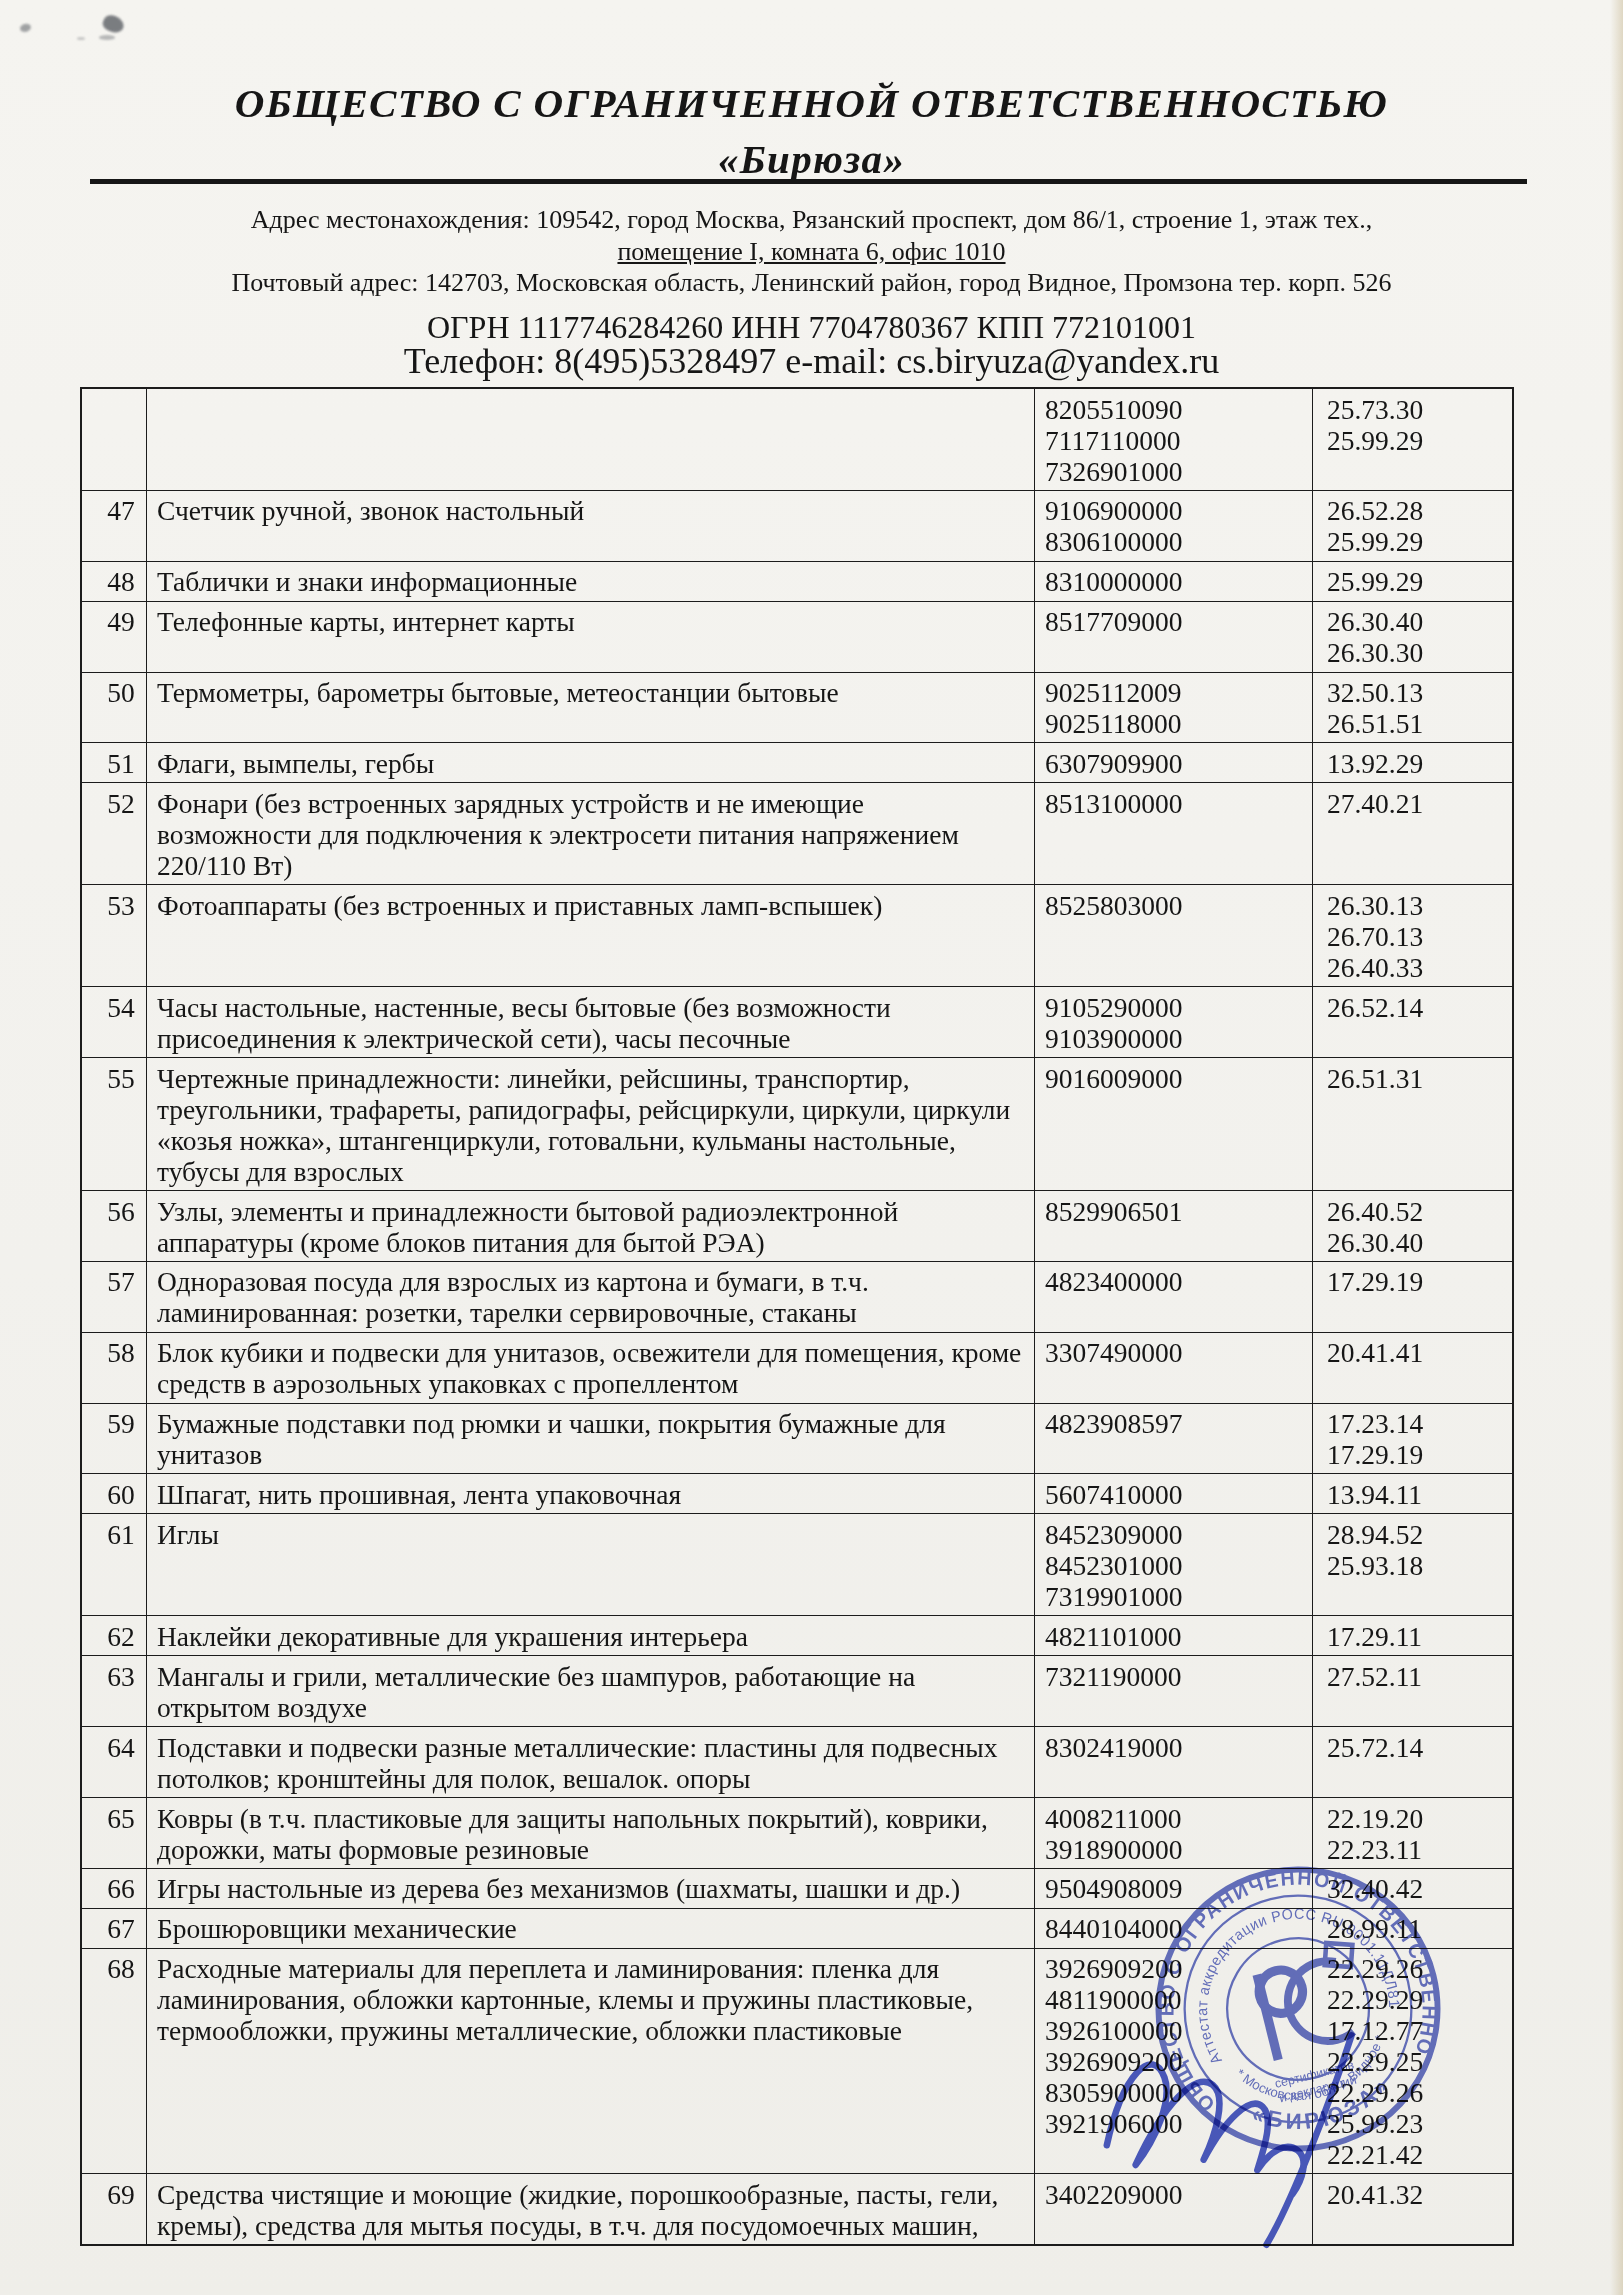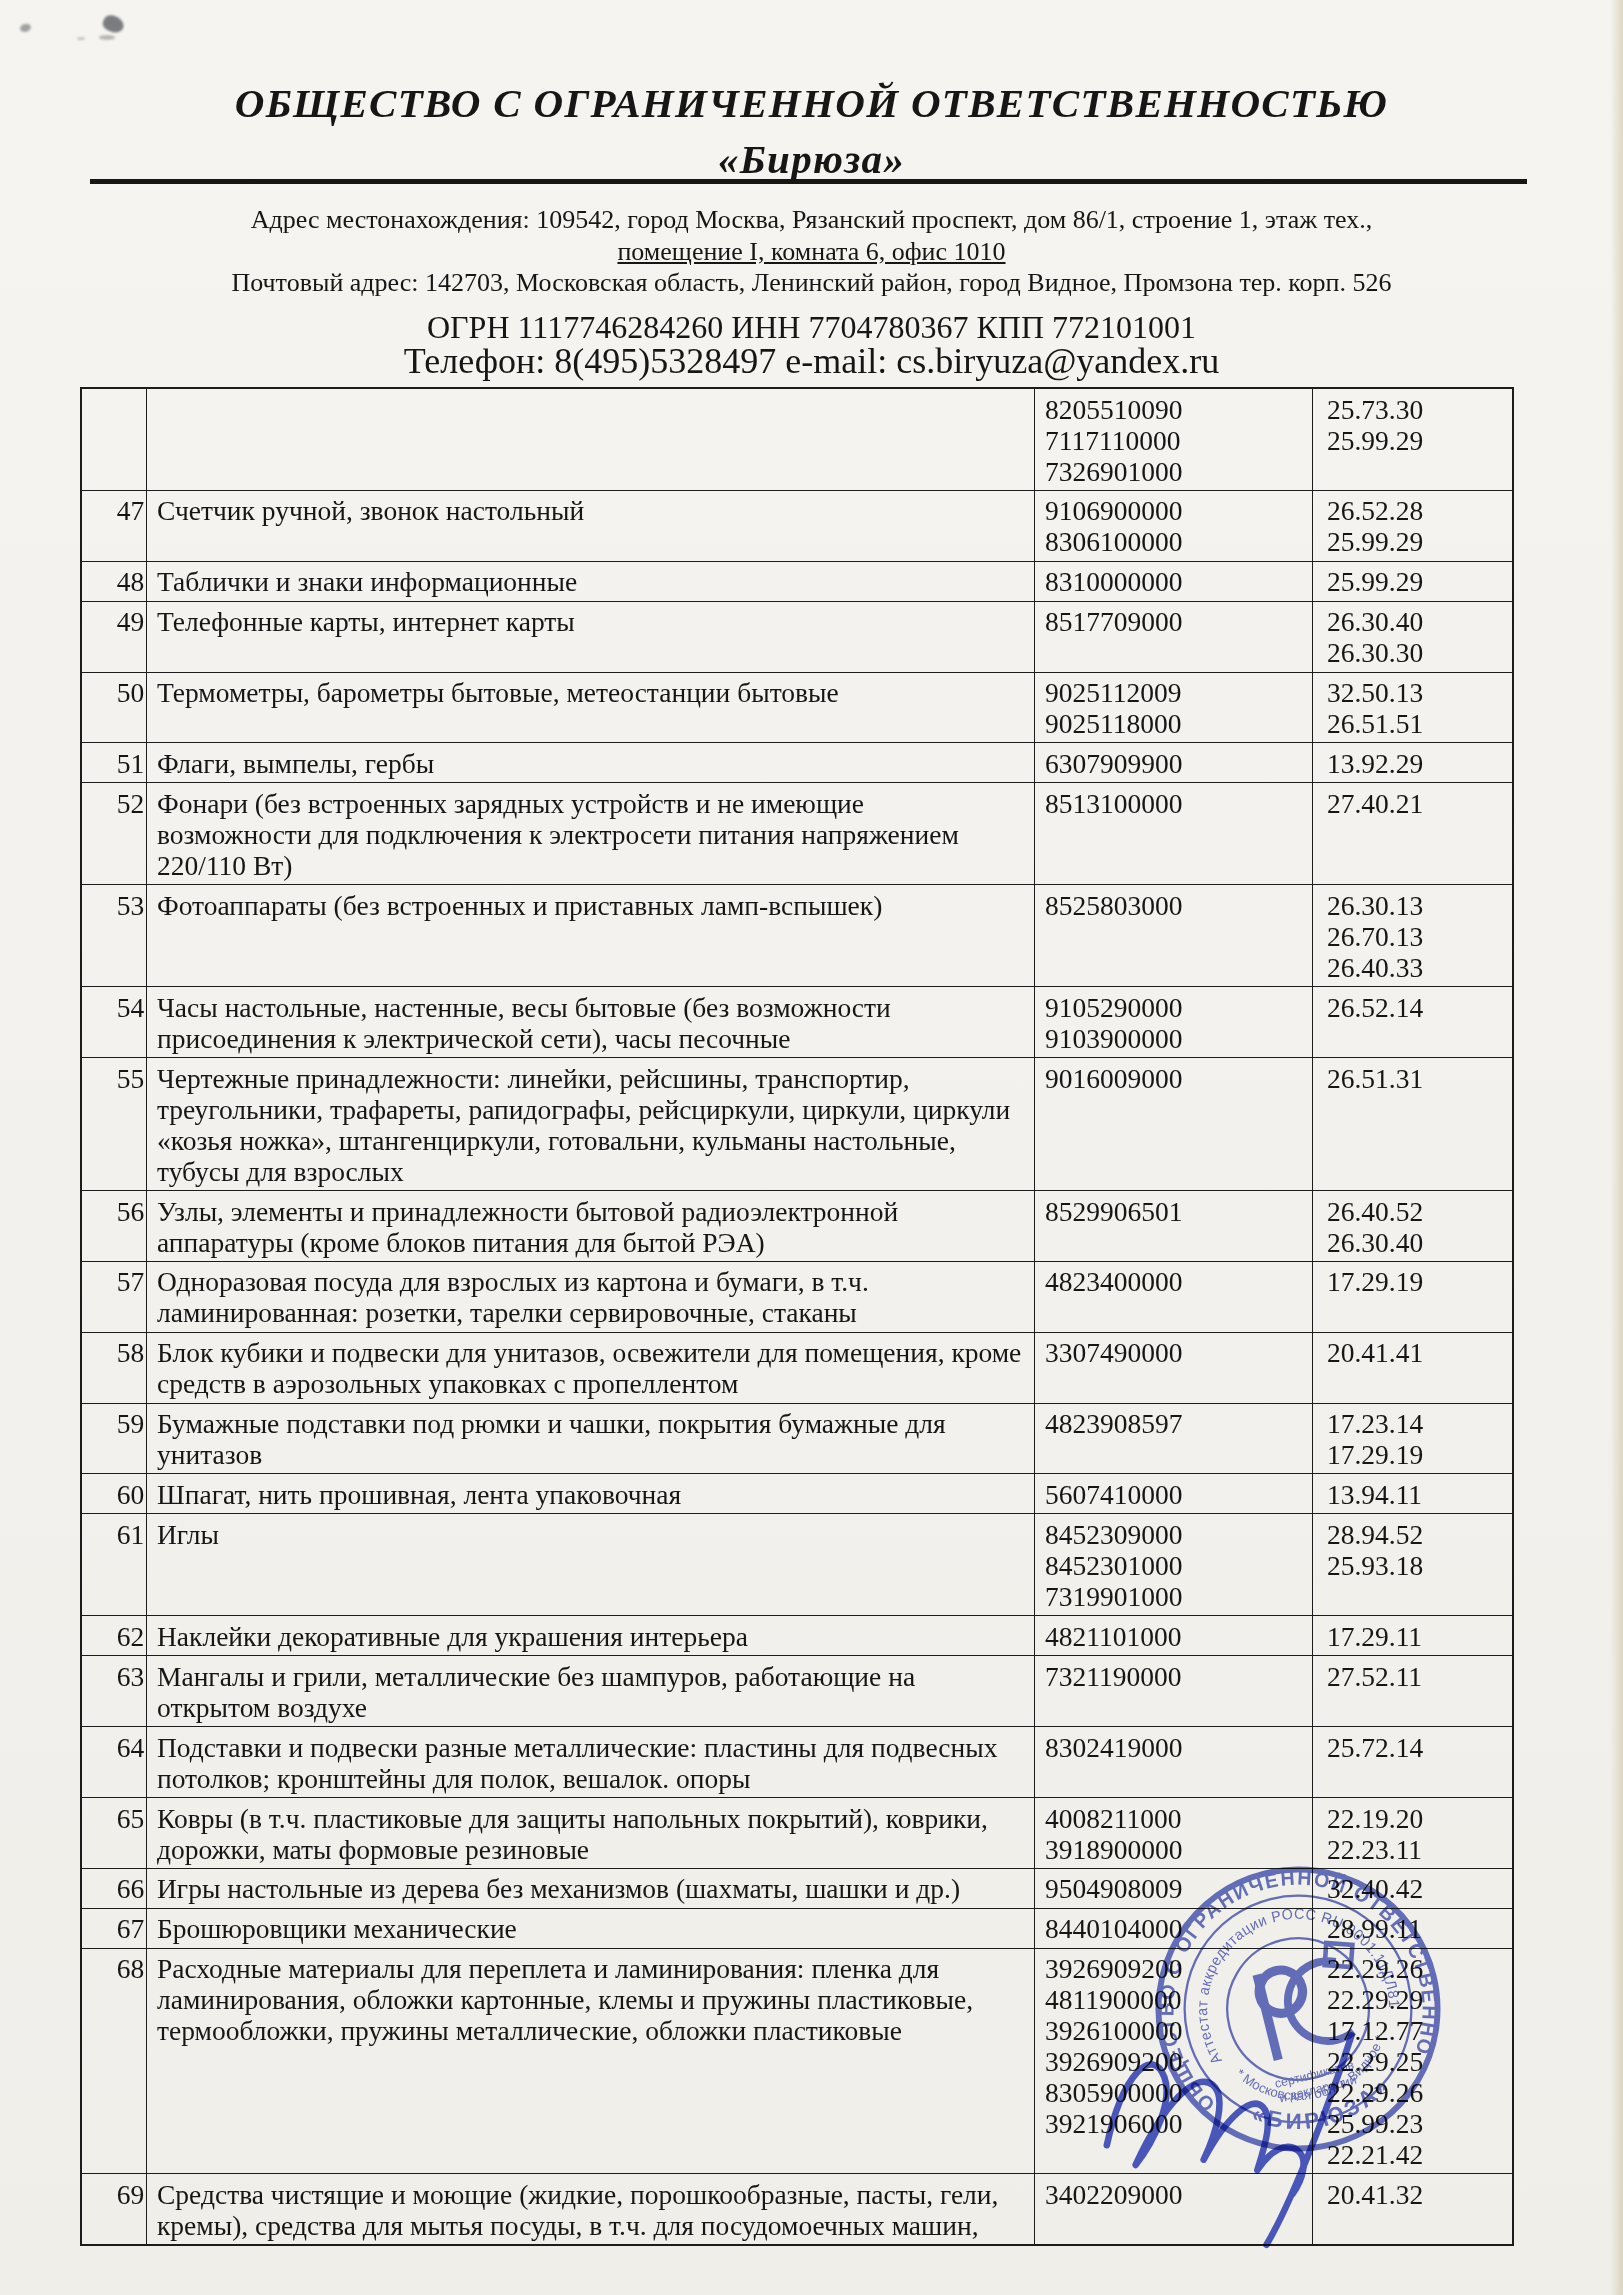--- a/index.html
+++ b/index.html
@@ -33,21 +33,21 @@
   table.doc-table{
     position:absolute;top:387px;left:80px;width:1433px;
     border-collapse:collapse;table-layout:fixed;
     border:2.6px solid #1c1c1c;
   }
   .doc-table td{
     border:1.6px solid #1c1c1c;vertical-align:top;
     font-size:27.5px;line-height:31px;
     padding:4.6px 9.2px 3.3px 10.5px;
   }
-  .doc-table td.num{text-align:right;padding-left:16px;padding-right:1.3px;}
+  .doc-table td.num{text-align:center;padding-left:16px;padding-right:1.3px;}
   .doc-table td.codes div,.doc-table td.okpd div{white-space:nowrap;}
   .doc-table td.okpd{padding-left:14.4px;}
 
   
   .stamp{position:absolute;left:1146px;top:1857px;width:304px;height:304px;
     mix-blend-mode:multiply;opacity:.92;transform:rotate(-14deg);}
   .sig{position:absolute;left:1044px;top:1949px;width:458px;height:301px;
     mix-blend-mode:multiply;opacity:.95;}
 </style>
 </head>

